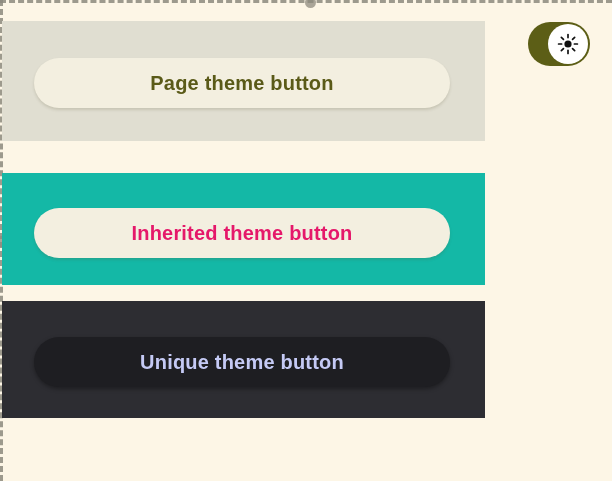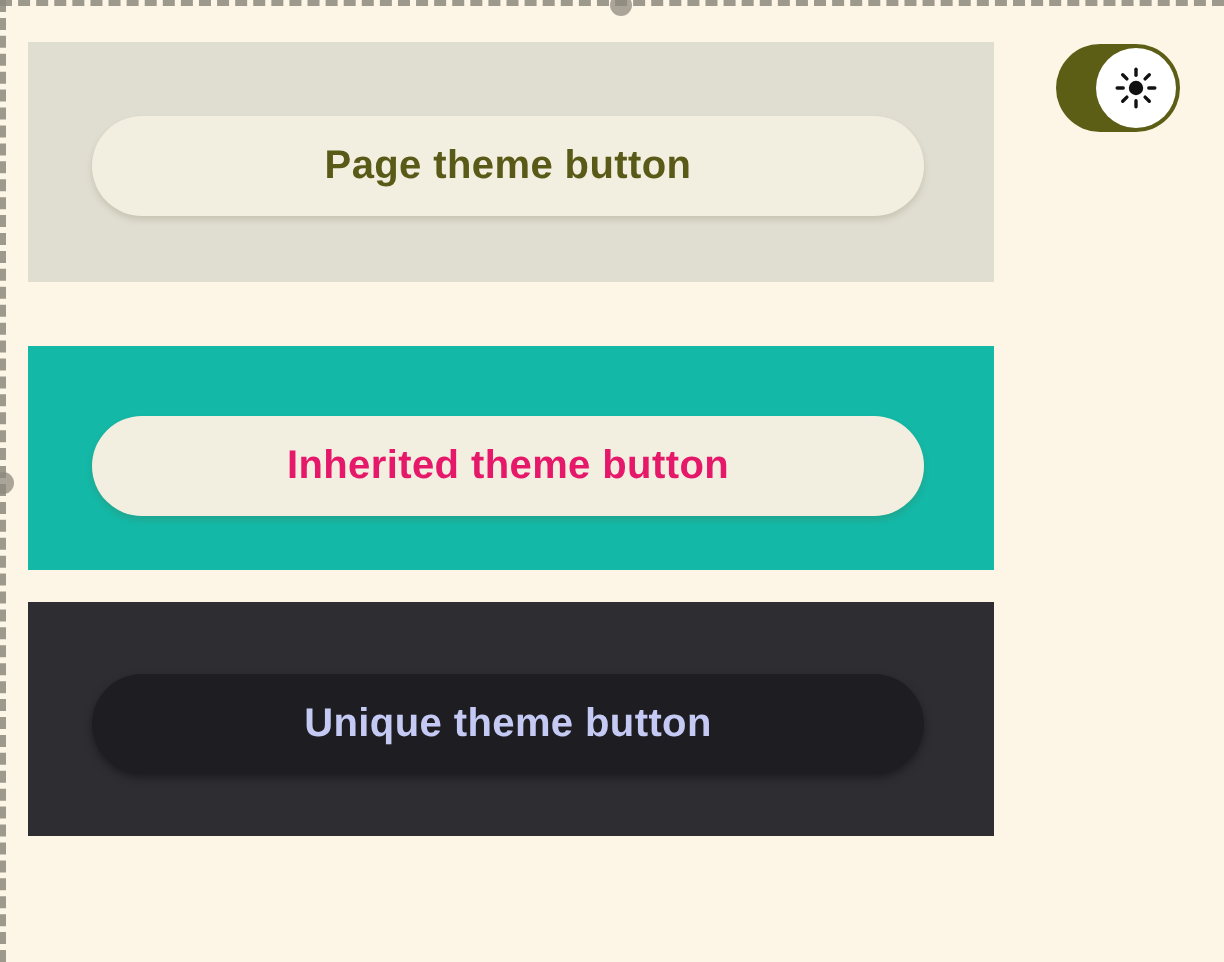--- a/index.html
+++ b/index.html
@@ -49,21 +49,21 @@
     border-radius: 50%;
     background: #8d8a7e;
     opacity: 0.75;
   }
   .handle.top-center { left: 305px; top: -3px; }
   .handle.left-middle { left: -4px; top: 236px; }
 
   
   .sections {
     position: absolute;
-    left: 14px;
+    left: 2px;
     top: 21px;
     width: 483px;
   }
 
   .section {
     width: 483px;
     box-sizing: border-box;
     padding: 18px 32px;
   }
   .section.page-theme      { background: #e0ded1; height: 120px; }

